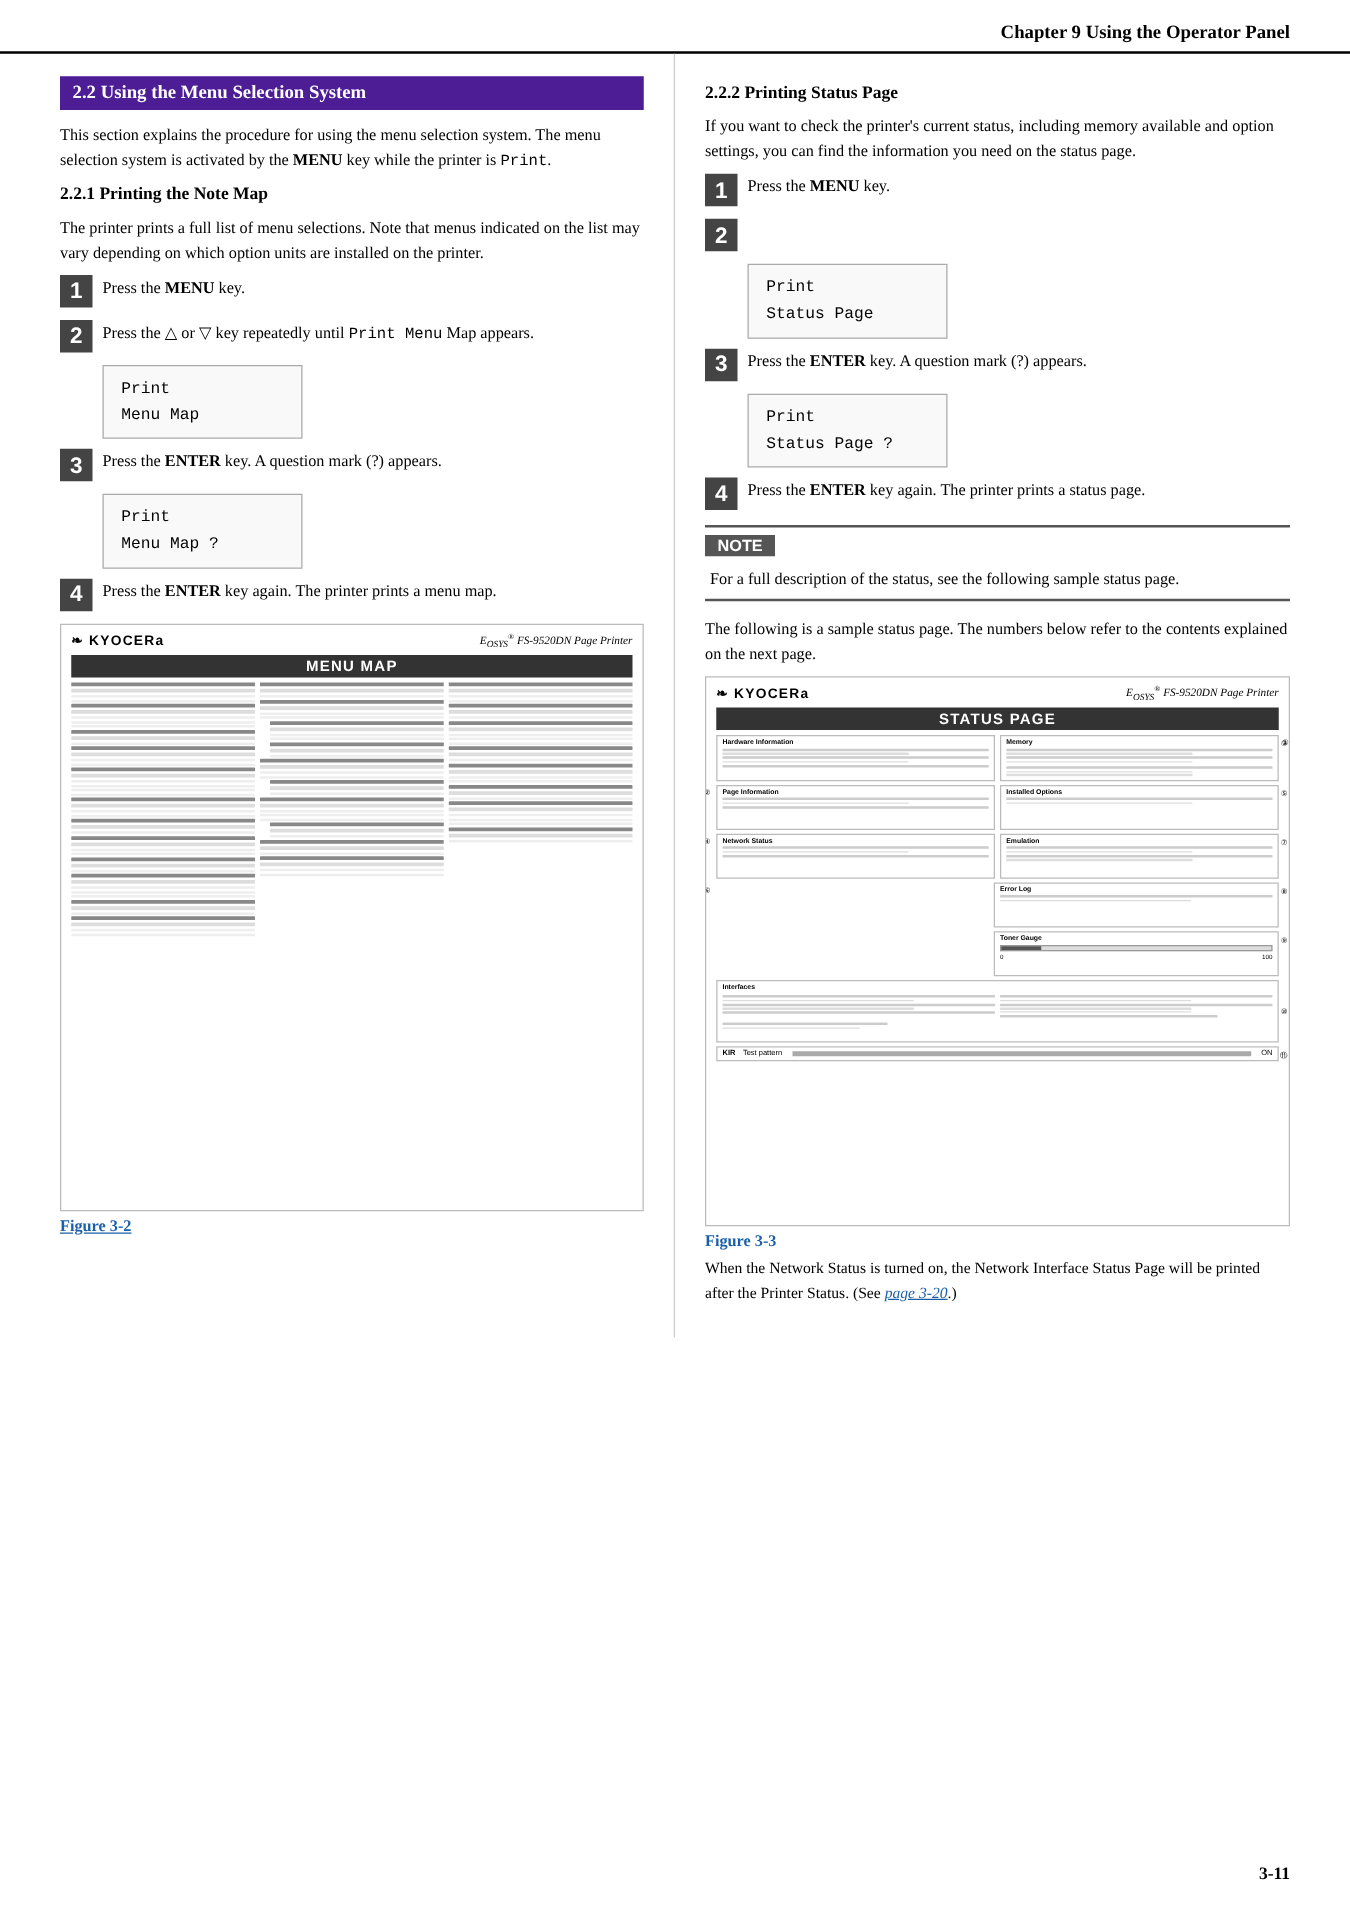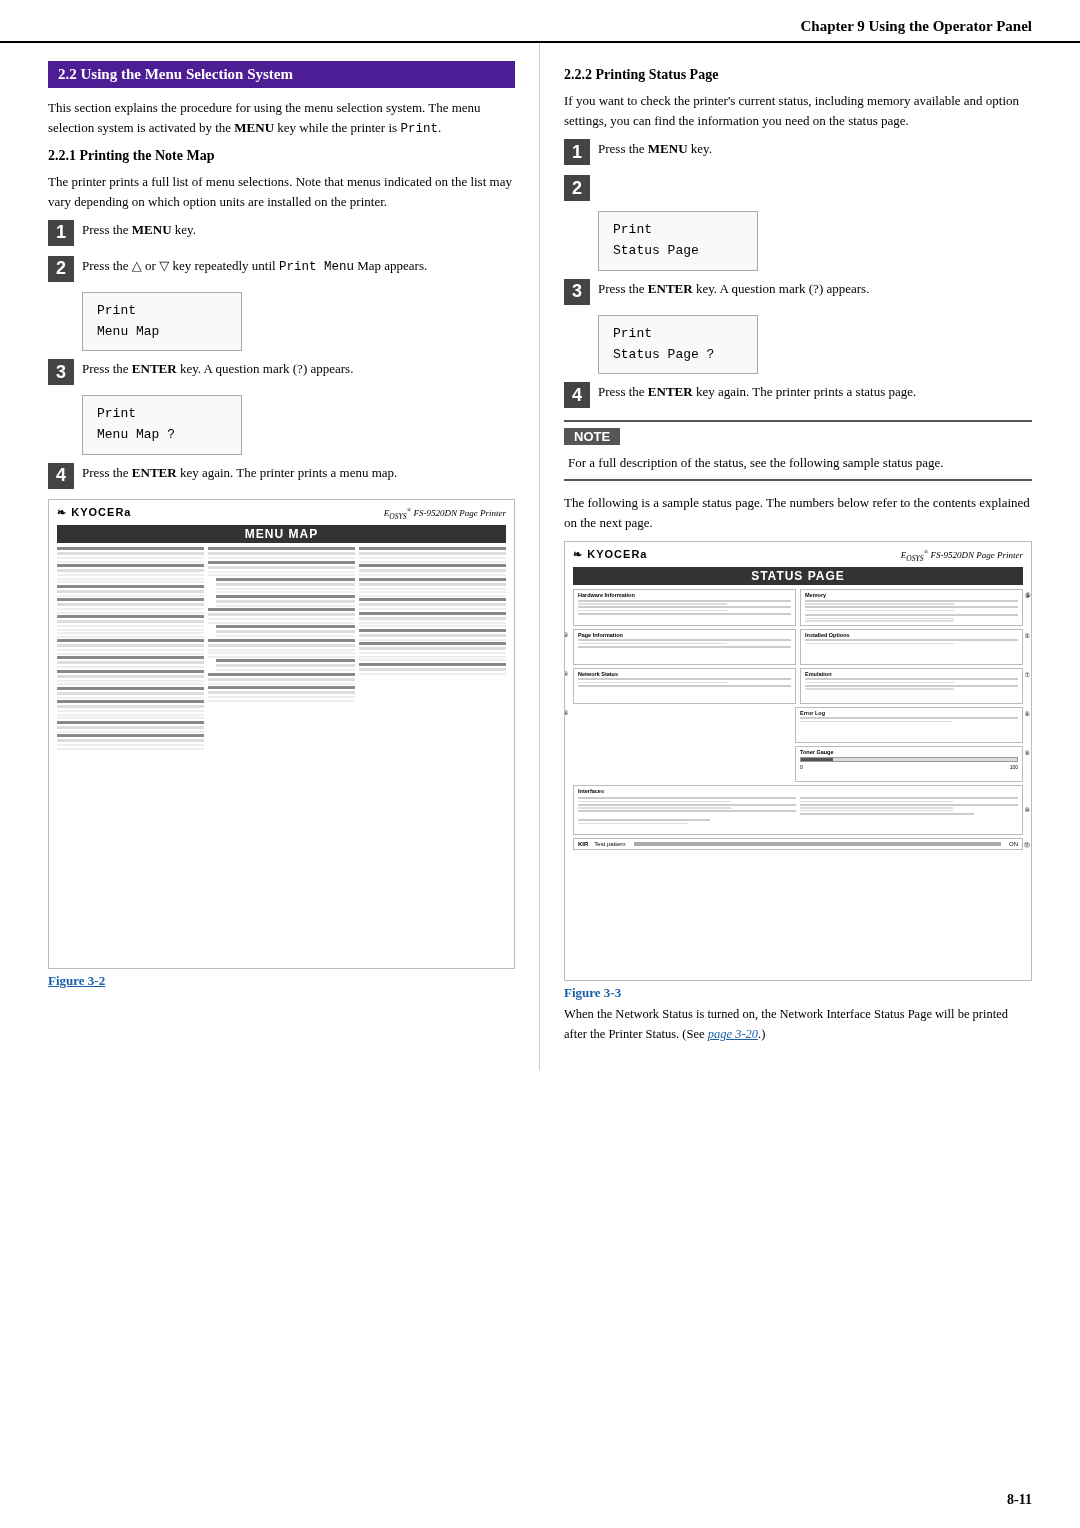--- a/index.html
+++ b/index.html
@@ -668,15 +668,15 @@
 
       <div class="figure-label" style="margin-top:4px;">Figure 3-3</div>
 
       <p class="body-text" style="margin-top:4px; font-size:12.5px;">
         When the Network Status is turned on, the Network Interface Status Page will be printed after the Printer Status. (See <a href="#" style="color:#1a5fa8; font-style:italic;">page 3-20</a>.)
       </p>
 
     </div>
   </div>
 
-  <div class="page-footer">8-11</div>
+  <div class="page-footer">3-11</div>
 
 </div>
 
 </body></html>

